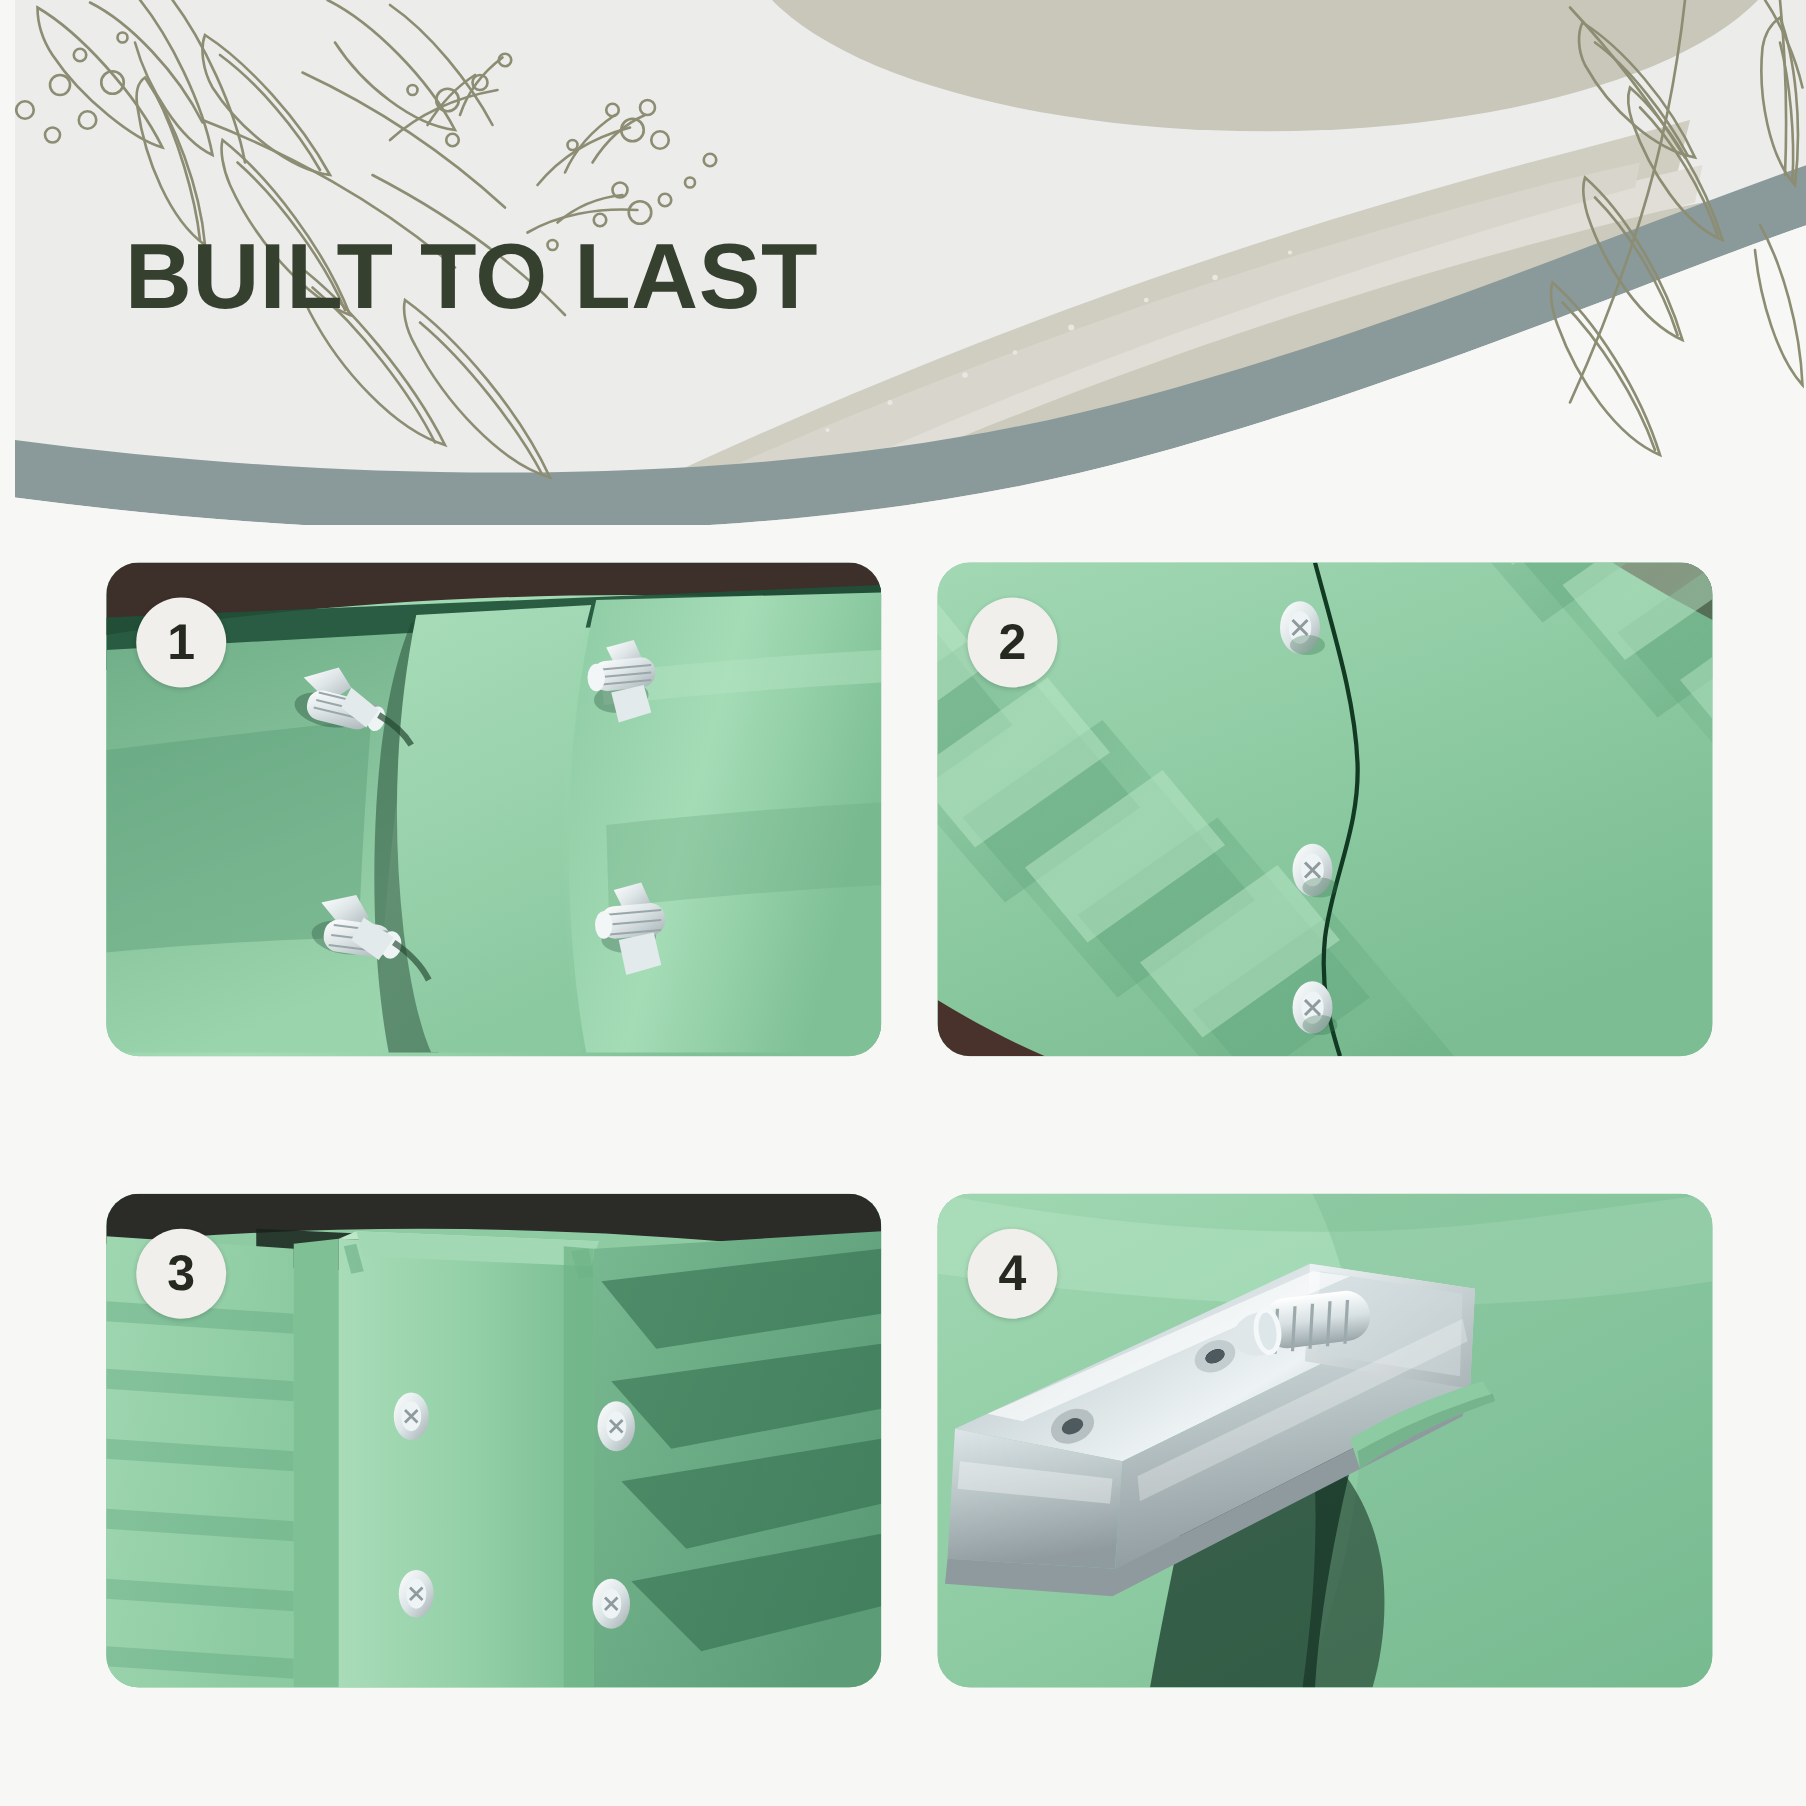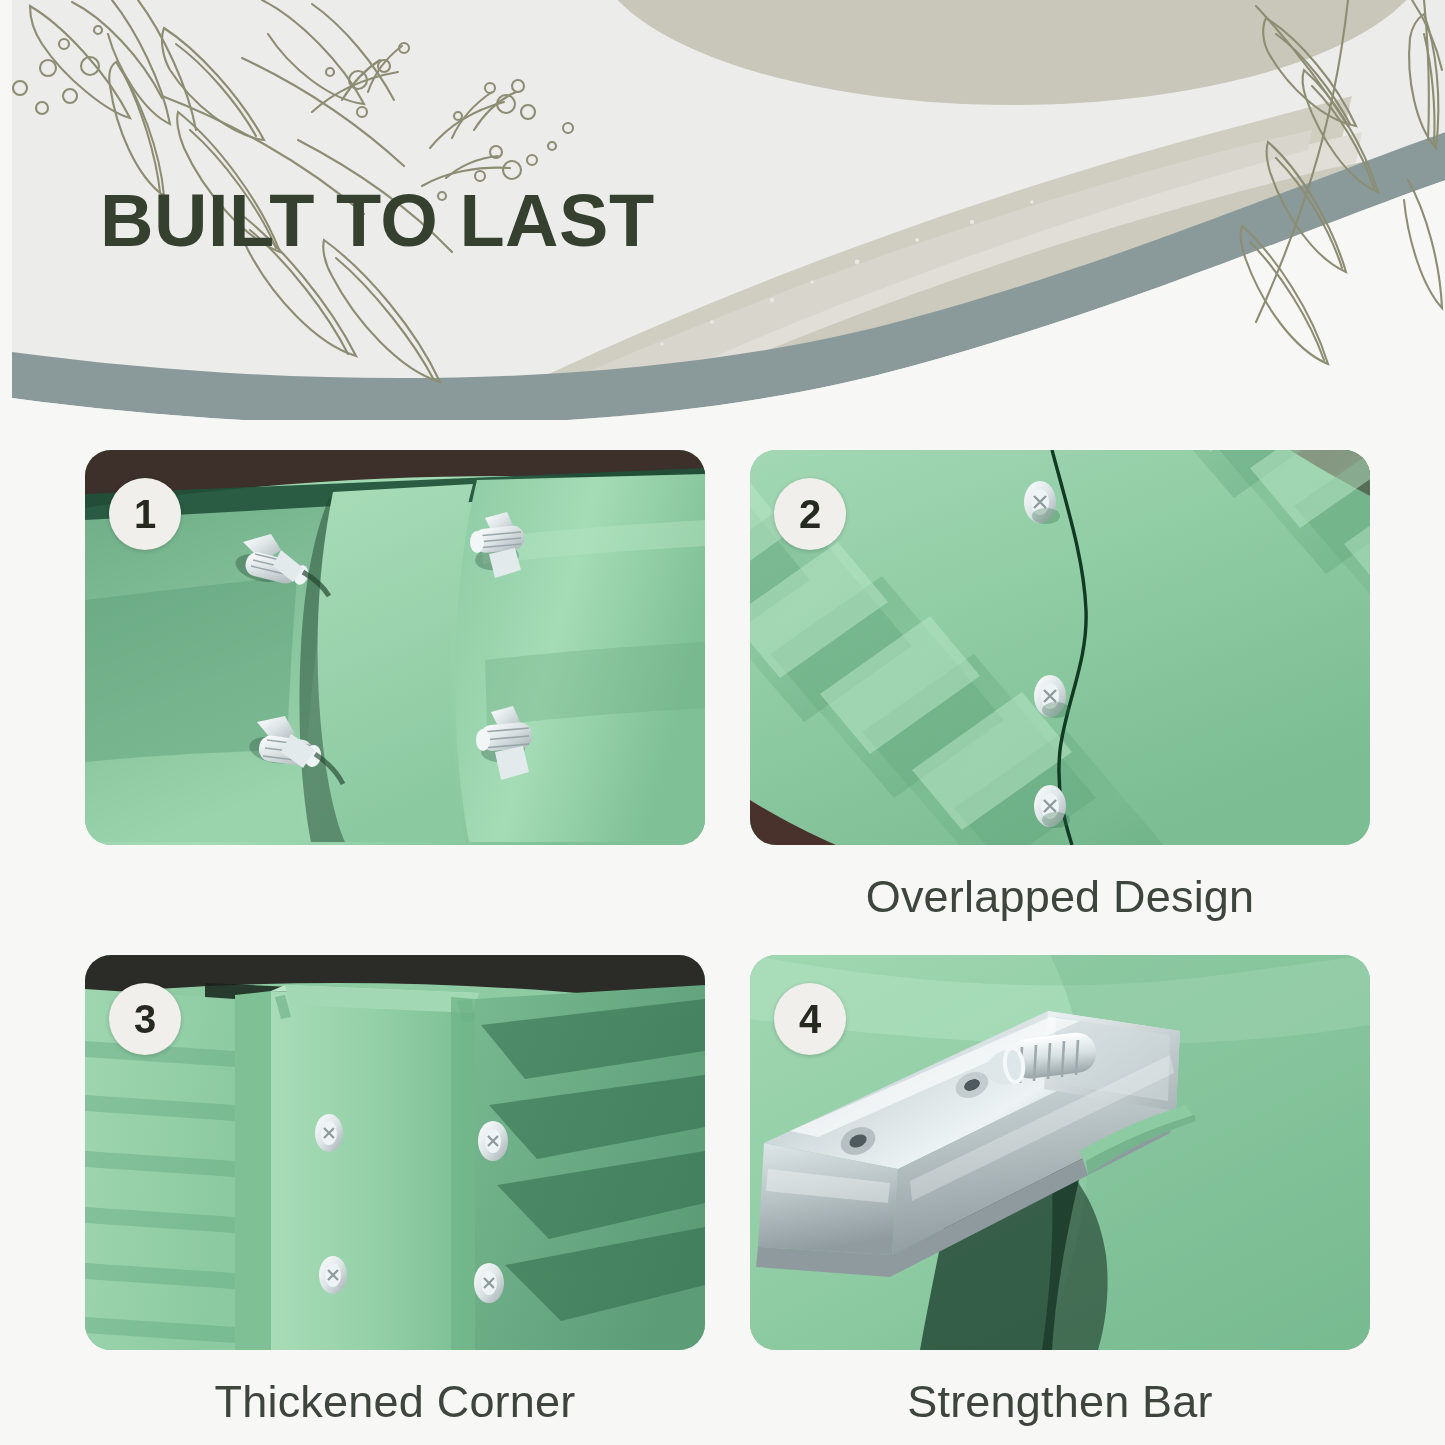--- a/index.html
+++ b/index.html
@@ -358,21 +358,20 @@
         </g>
         <g>
           <ellipse cx="300" cy="356" rx="16" ry="21" fill="url(#mtl2)"></ellipse>
           <ellipse cx="300" cy="356" rx="9" ry="13" fill="#eef4f5"></ellipse>
           <path d="M 294,350 L 306,362 M 306,350 L 294,362" stroke="#8e9a9d" stroke-width="2.4"></path>
           <ellipse cx="306" cy="370" rx="14" ry="8" fill="#2d6b47" opacity="0.3"></ellipse>
         </g>
       </svg>
       <div class="badge">2</div>
     </div>
-    <div class="caption">Overlapped Design</div>
   </div>
 
   <div class="feature f3">
     <div class="photo">
       <svg width="620" height="395" viewBox="0 0 620 395">
         <defs>
           <linearGradient id="g3l" x1="0" y1="0" x2="1" y2="0.3">
             <stop offset="0" stop-color="#9ed6b0"></stop>
               <stop offset="1" stop-color="#8ccaa1"></stop>
           </linearGradient>
@@ -441,21 +440,20 @@
           <path d="M 403,181 L 413,191 M 413,181 L 403,191" stroke="#8e9a9d" stroke-width="2.2"></path>
         </g>
         <g>
           <ellipse cx="404" cy="328" rx="15" ry="20" fill="url(#mtl3)"></ellipse>
           <ellipse cx="404" cy="328" rx="8" ry="12" fill="#eef4f5"></ellipse>
           <path d="M 399,323 L 409,333 M 409,323 L 399,333" stroke="#8e9a9d" stroke-width="2.2"></path>
         </g>
       </svg>
       <div class="badge">3</div>
     </div>
-    <div class="caption">Thickened Corner</div>
   </div>
 
   <div class="feature f4">
     <div class="photo">
       <svg width="620" height="395" viewBox="0 0 620 395">
         <defs>
           <linearGradient id="g4bg" x1="0.1" y1="0" x2="0.9" y2="1">
             <stop offset="0" stop-color="#9ed6b0"></stop>
               <stop offset="0.5" stop-color="#8fcca4"></stop>
             <stop offset="1" stop-color="#7bbd93"></stop>
@@ -525,16 +523,15 @@
             <ellipse cx="264" cy="110" rx="11" ry="19" fill="#f4f8f9" transform="rotate(-7 264 110)"></ellipse>
             <ellipse cx="264" cy="110" rx="7" ry="15" fill="#dde6e8" transform="rotate(-7 264 110)"></ellipse>
           </g>
         </g>
 
         <path d="M 330,196 C 360,178 396,162 436,150 L 446,166 C 404,180 366,200 338,220 Z" fill="#8dcba3"></path>
         <path d="M 336,206 C 368,188 404,172 444,160 L 446,166 C 404,180 366,200 338,220 Z" fill="#5f9e7a" opacity="0.5"></path>
       </svg>
       <div class="badge">4</div>
     </div>
-    <div class="caption">Strengthen Bar</div>
   </div>
 
 </div>
 
 </body></html>

